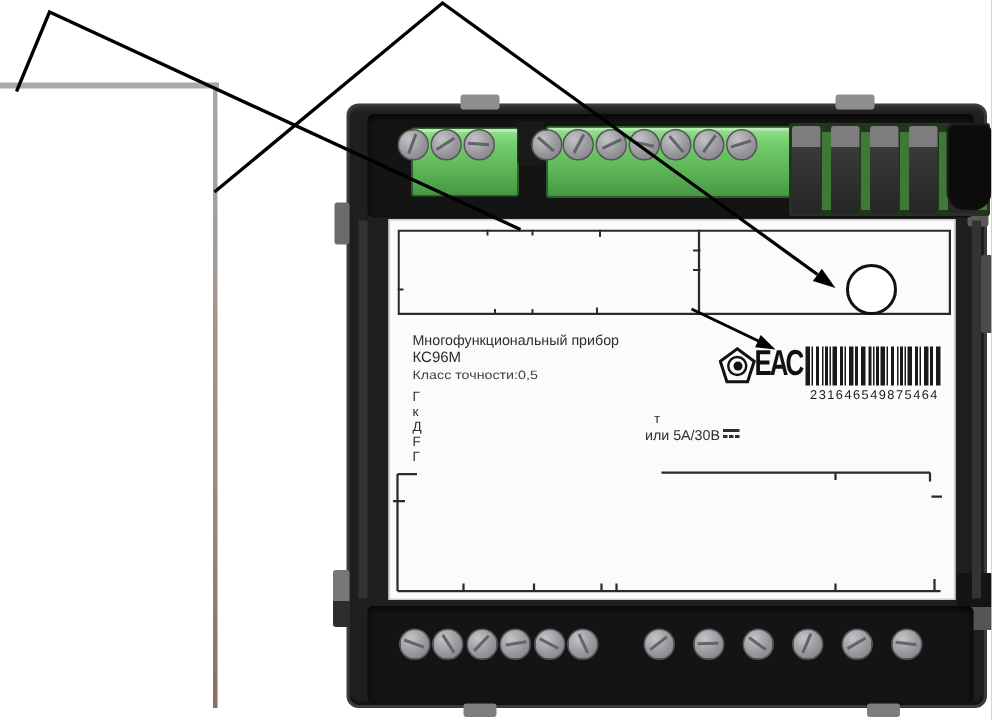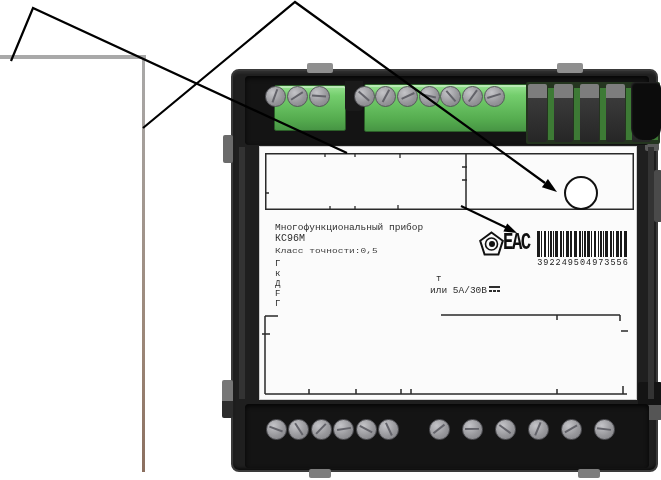--- a/index.html
+++ b/index.html
@@ -38,21 +38,21 @@
   #clip-top-right{position:absolute;left:386px;top:6px;width:30px;height:58px;background:#0c0c0c;
                   border-radius:4px 6px 12px 12px;box-shadow:inset 1px 1px 2px rgba(255,255,255,.12);}
   .block-divider{position:absolute;left:100px;top:5px;width:18px;height:30px;background:#1a1a1a;border-radius:0 0 4px 4px;}
 
   
   .tab{position:absolute;background:#8f8f8f;border-radius:2px;}
   .clip{position:absolute;background:#6b6b6b;border-radius:2px;}
 
   
   #label{position:absolute;left:26px;top:75px;width:378px;height:254px;background:#fbfbfb;
-         border:1px solid #cfcfcf;box-sizing:border-box;font-family:Liberation Mono, monospace;}
+         border:1px solid #cfcfcf;box-sizing:border-box;}
   .inner-strip{position:absolute;width:6px;background:#333;}
 
   #label svg{position:absolute;}
   .label-text{position:absolute;color:#2e2e2e;font-size:9.5px;line-height:11px;white-space:nowrap;}
   .degraded{filter:blur(.5px);transform:scaleY(.85);transform-origin:top left;color:#3f3f3f;}
   .redacted-line{font-size:9px;line-height:10px;color:#2e2e2e;}
 
   #eac{position:absolute;left:243px;top:82px;font-size:24px;font-weight:900;color:#101010;
        transform:scaleX(.72);transform-origin:left top;letter-spacing:-2px;}
   #barcode{position:absolute;left:277px;top:84px;width:93px;height:26px;background:#fff;}
@@ -162,21 +162,21 @@
           <div class="bar" style="left: 61px; width: 1px;"></div>
           <div class="bar" style="left: 63px; width: 2px;"></div>
           <div class="bar" style="left: 66px; width: 1px;"></div>
           <div class="bar" style="left: 68px; width: 3px;"></div>
           <div class="bar" style="left: 73px; width: 2px;"></div>
           <div class="bar" style="left: 76px; width: 1px;"></div>
           <div class="bar" style="left: 79px; width: 3px;"></div>
           <div class="bar" style="left: 83px; width: 2px;"></div>
           <div class="bar" style="left: 87px; width: 3px;"></div>
         </div>
-      <div id="barcode-number">392249504973556</div>
+      <div id="barcode-number">231646549875464</div>
 
       <svg style="left:1px;top:156px;" width="374" height="96">
         <path d="M4,13 h13 M4,13 V91 M1,31 h8 M4,91 H366 M48,91 v-5 M95,91 v-5 M140,91 v-5 M150,91 v-5 M296,91 v-5
                  M180,12 H359 M296,12 v5 M359,12 v6 M360,28 h7 M362,83 v8" stroke="#2a2a2a" stroke-width="1.5" fill="none"></path>
       </svg>
     </div>
 
     <div id="recess-bottom" class="recess">
       
       

